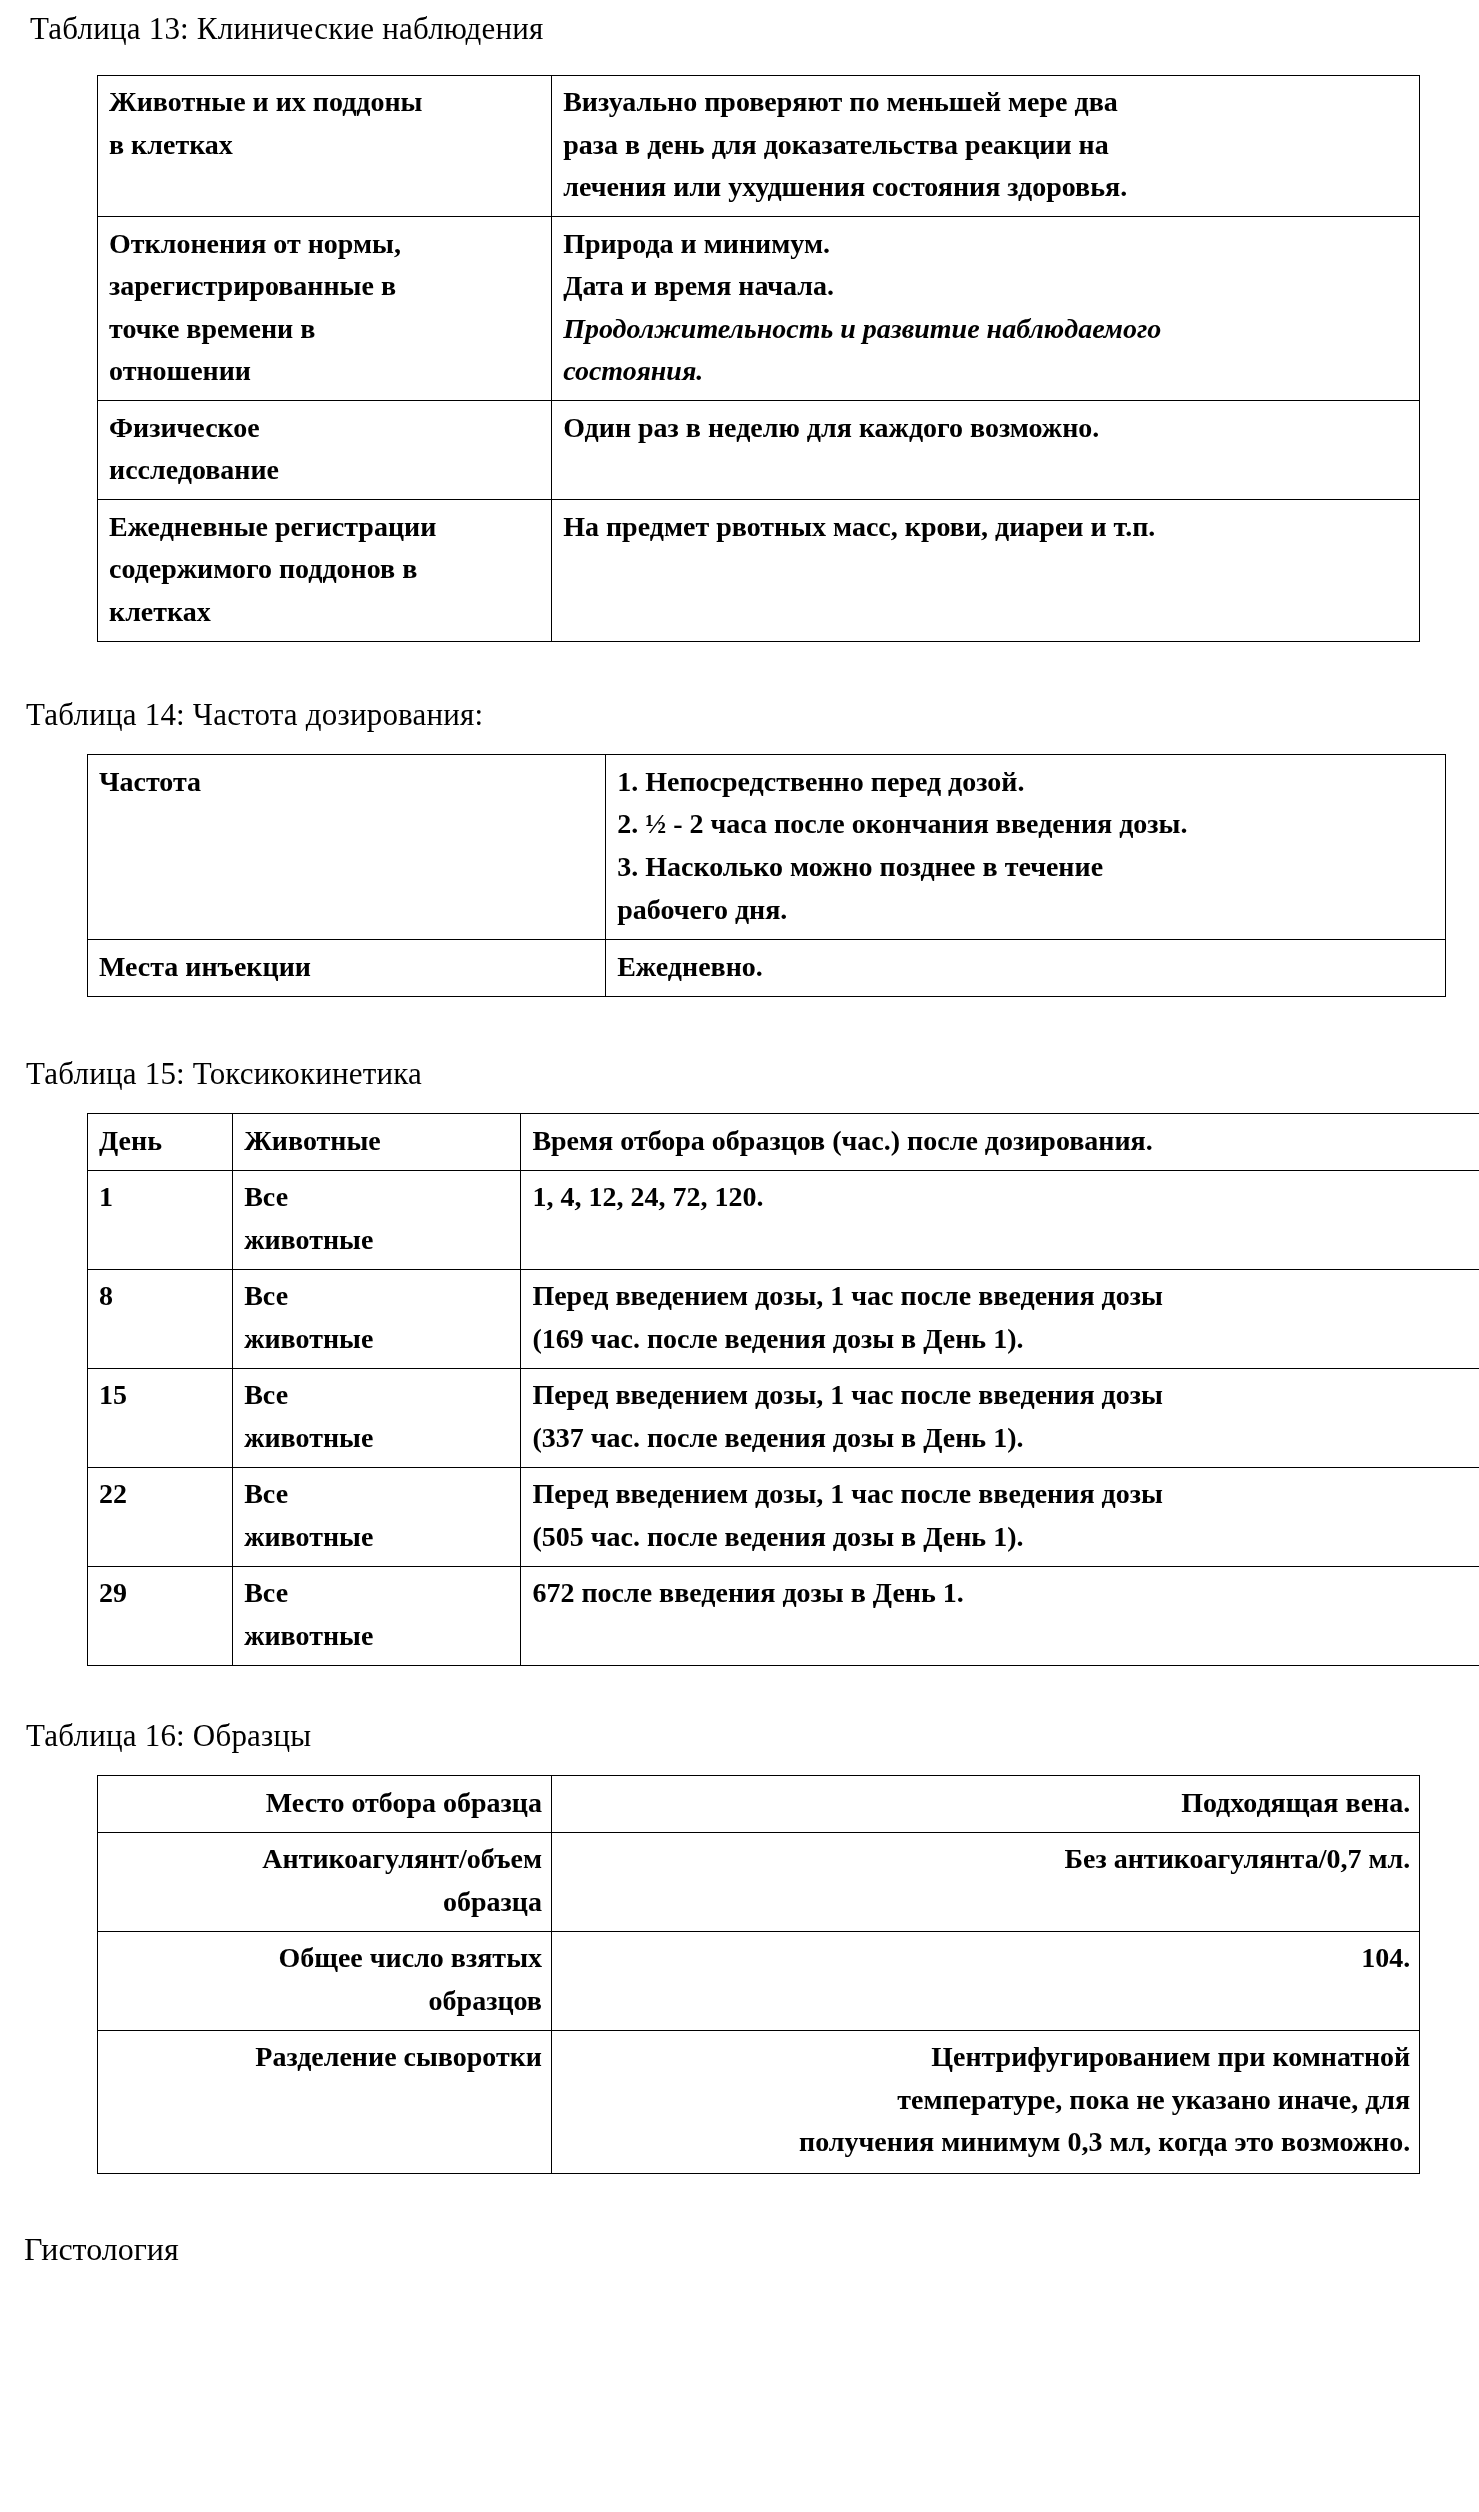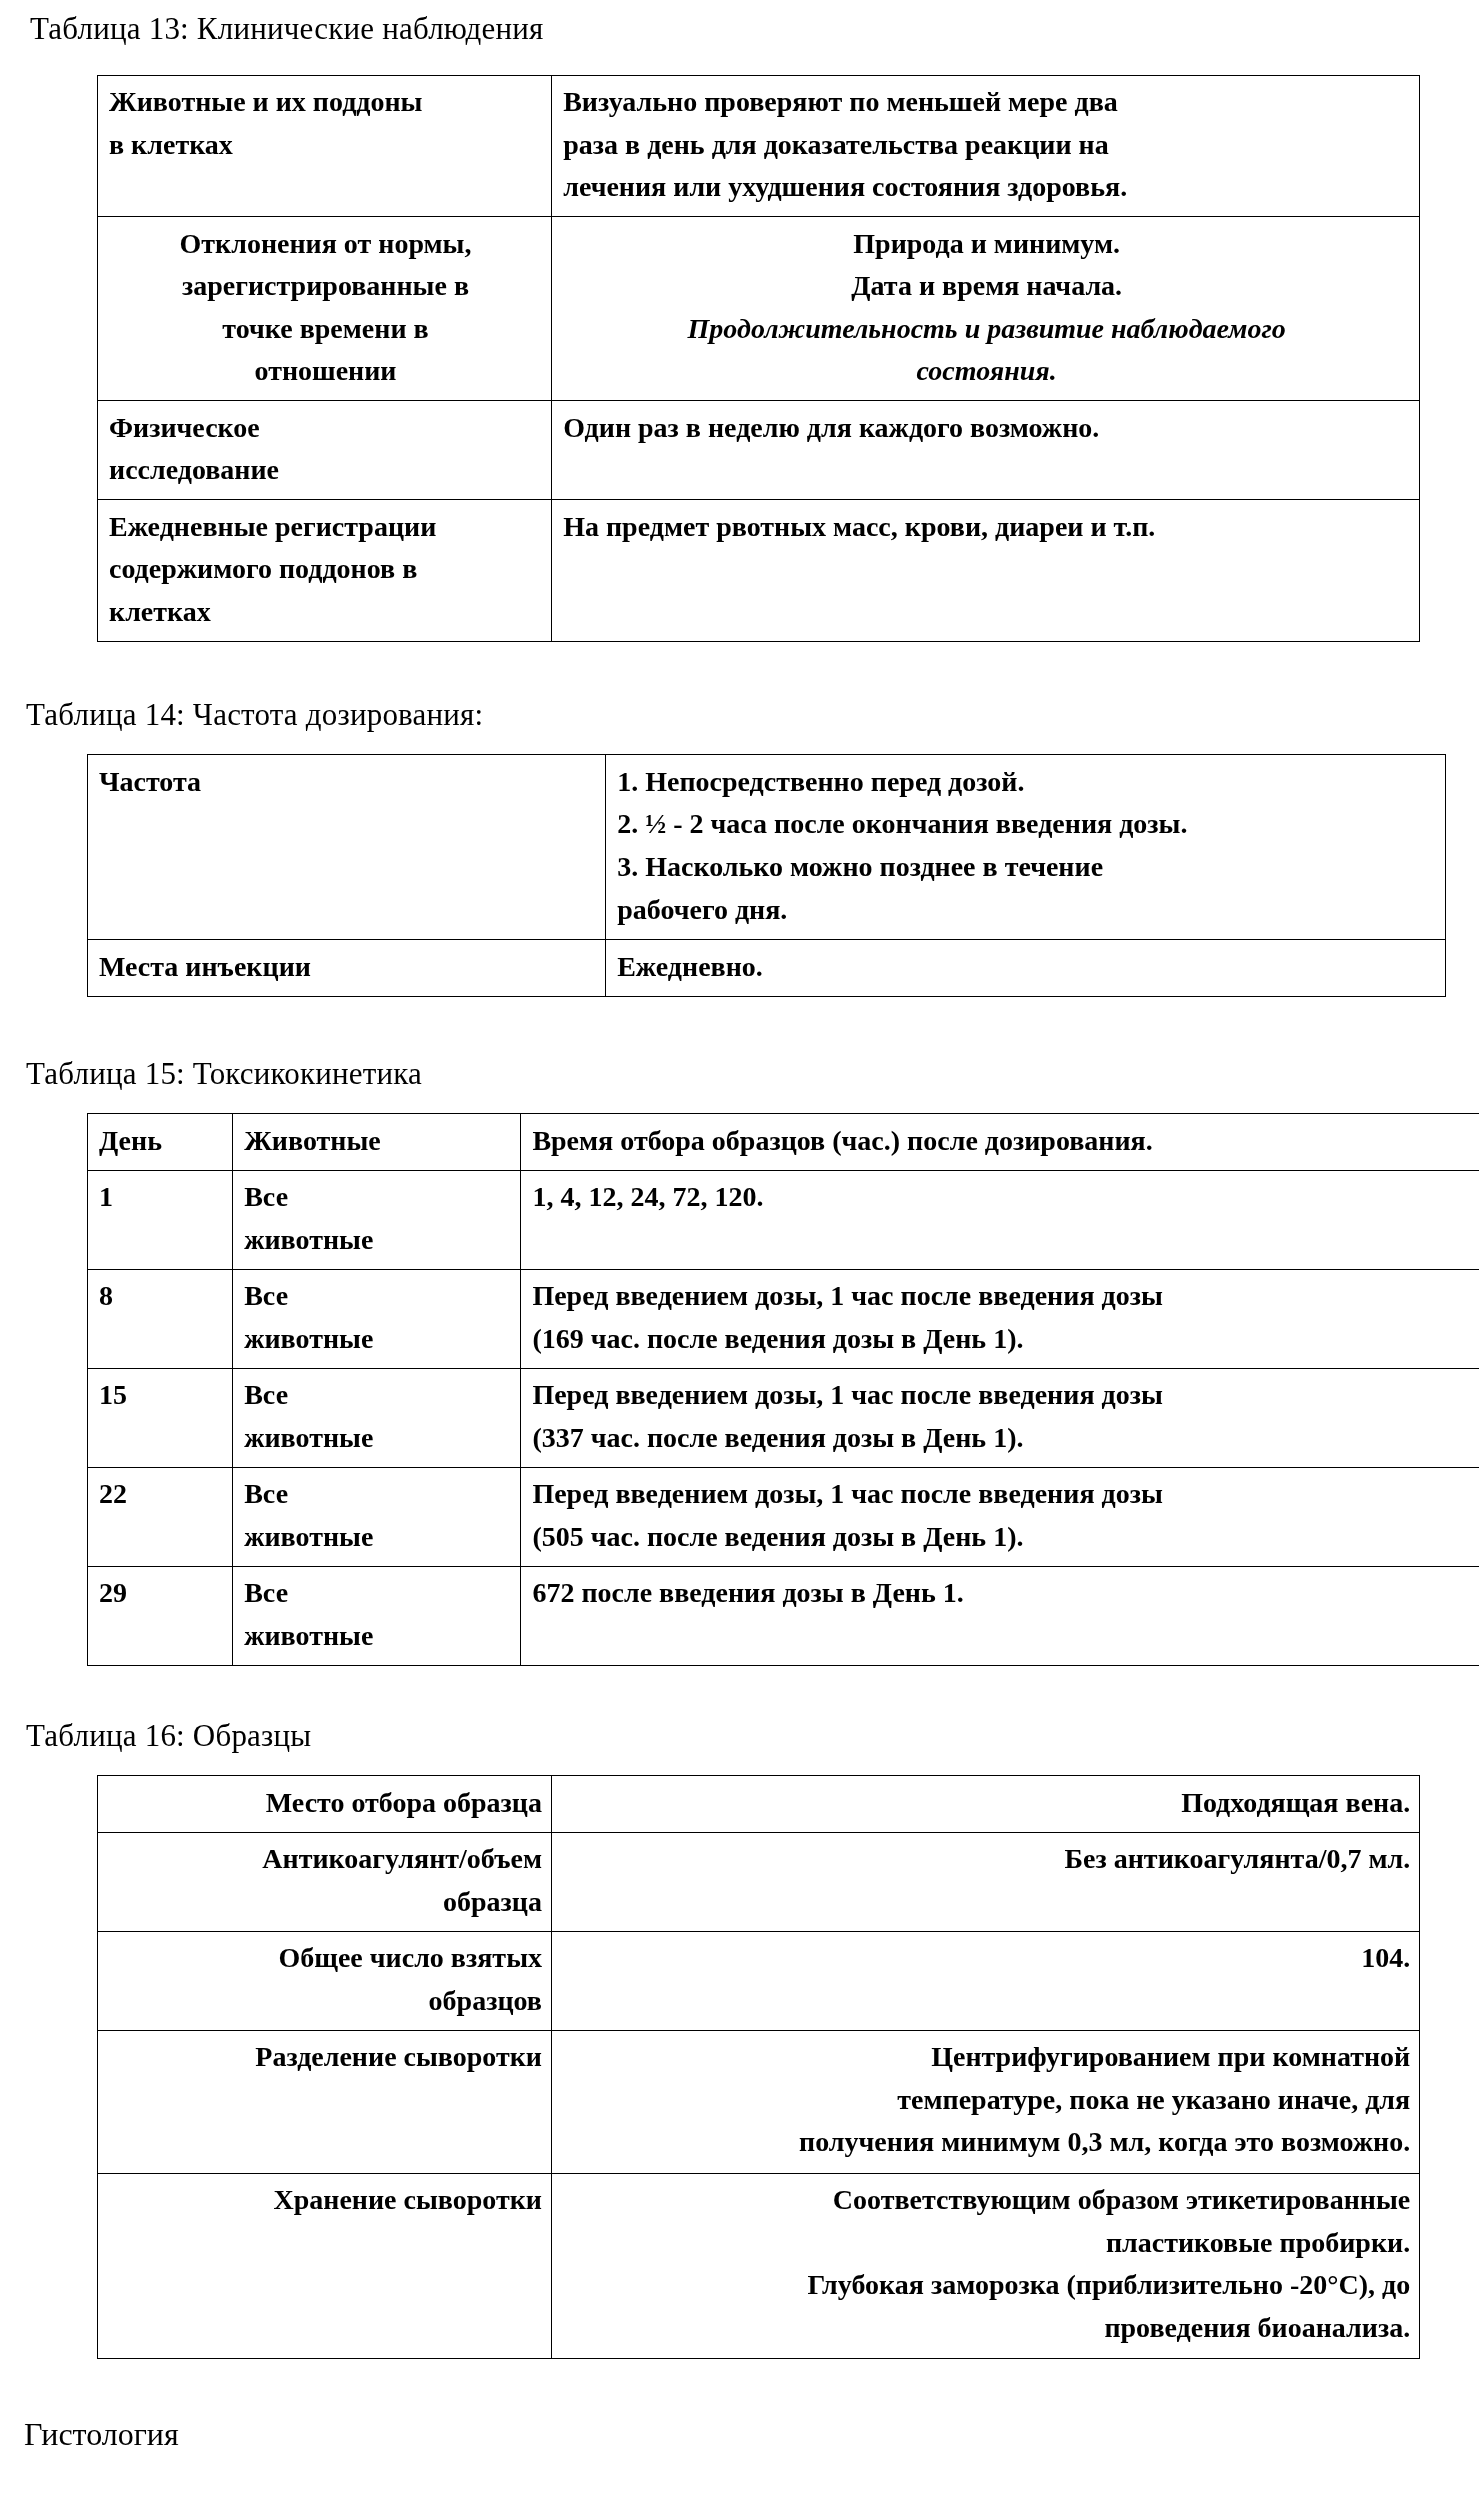--- a/index.html
+++ b/index.html
@@ -45,21 +45,21 @@
     padding: 5.5px 9.2px 7.4px 11px;
   }
   .ln { display: block; }
   .it { font-style: italic; }
 
   
   #table-13 { width: 1280px; margin-left: 97px; margin-top: 28px; }
   #table-13 td.c1 { width: 433px; }
   #table-13 td.c2 { width: 847px; }
   #table-13 tr.r1 td { height: 127px; }
-  #table-13 tr.r2 td { height: 166px; text-align: center; }
+  #table-13 tr.r2 td { height: 166px; }
   #table-13 tr.r3 td { height: 83px; }
   #table-13 tr.r4 td { height: 110px; }
 
   
   #table-14 { width: 1316px; margin-left: 87px; margin-top: 22px; }
   #table-14 td.c1 { width: 497px; }
   #table-14 td.c2 { width: 819px; }
   #table-14 tr.r1 td { height: 171px; }
   #table-14 tr.r2 td { height: 39px; }
 
@@ -288,31 +288,20 @@
       <tr class="r4">
         <td class="c1">
           <span class="ln">Разделение сыворотки</span>
         </td>
         <td class="c2">
           <span class="ln">Центрифугированием при комнатной</span>
           <span class="ln">температуре, пока не указано иначе, для</span>
           <span class="ln">получения минимум 0,3 мл, когда это возможно.</span>
         </td>
       </tr>
-      <tr class="r5">
-        <td class="c1">
-          <span class="ln">Хранение сыворотки</span>
-        </td>
-        <td class="c2">
-          <span class="ln">Соответствующим образом этикетированные</span>
-          <span class="ln">пластиковые пробирки.</span>
-          <span class="ln">Глубокая заморозка (приблизительно -20°C), до</span>
-          <span class="ln">проведения биоанализа.</span>
-        </td>
-      </tr>
     </tbody>
   </table>
 
   <div class="spacer-after-t16"></div>
 
   <div class="trailing-heading">Гистология</div>
 
 </div>
 
 

